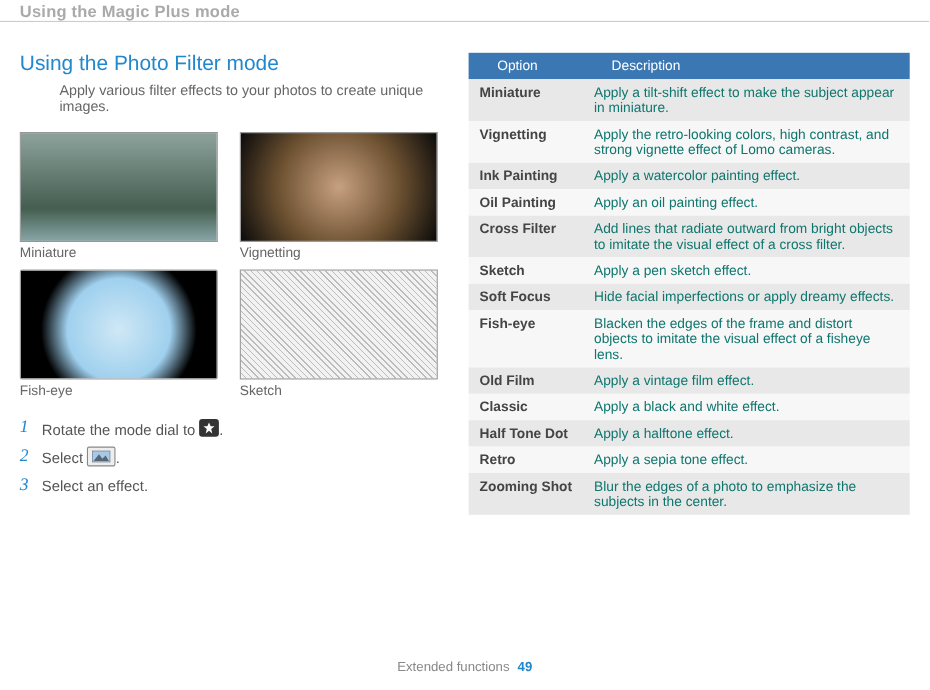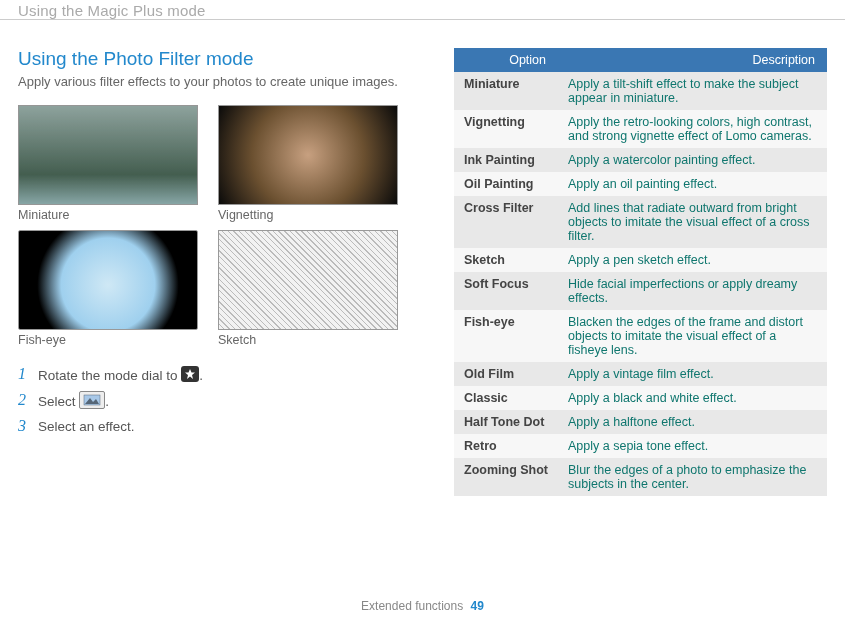--- a/index.html
+++ b/index.html
@@ -11,40 +11,40 @@
       color: #5a5a5a;
       position: relative;
       font-weight: 300;
     }
     .topbar {
       font-size: 15px;
       color: #aaa;
       padding: 2px 18px 0 18px;
       border-bottom: 1px solid #ccc;
       letter-spacing: 0.2px;
-      font-weight: 400;
+      font-weight: 700;
     }
     .spread {
       display: flex;
       padding: 28px 18px 0 18px;
-      gap: 28px;
     }
     .left-col { width: 408px; }
     .right-col { flex: 1; }
     .section-title {
       color: #2288cc;
       font-size: 19px;
       font-weight: 400;
       margin-bottom: 4px;
     }
     .intro {
       font-size: 13px;
       color: #666;
       margin-bottom: 16px;
       font-weight: 300;
+      margin-left: 36px;
     }
     .samples {
       display: grid;
       grid-template-columns: 180px 180px;
       column-gap: 20px;
       row-gap: 8px;
       margin-bottom: 18px;
     }
     .sample { }
     .thumb {
@@ -81,23 +81,23 @@
     }
 
     table.options {
       border-collapse: collapse;
       width: 100%;
       font-size: 12.5px;
     }
     table.options thead th {
       background: #3a77b3;
       color: #fff;
-      text-align: right;
+      text-align: left;
       font-weight: 400;
-      padding: 5px 12px;
+      padding: 5px 26px;
     }
     table.options thead th:first-child { width: 102px; }
     table.options td {
       padding: 5px 10px;
       vertical-align: top;
       color: #0f766e;
     }
     table.options td.optname {
       font-weight: 600;
       color: #444;

